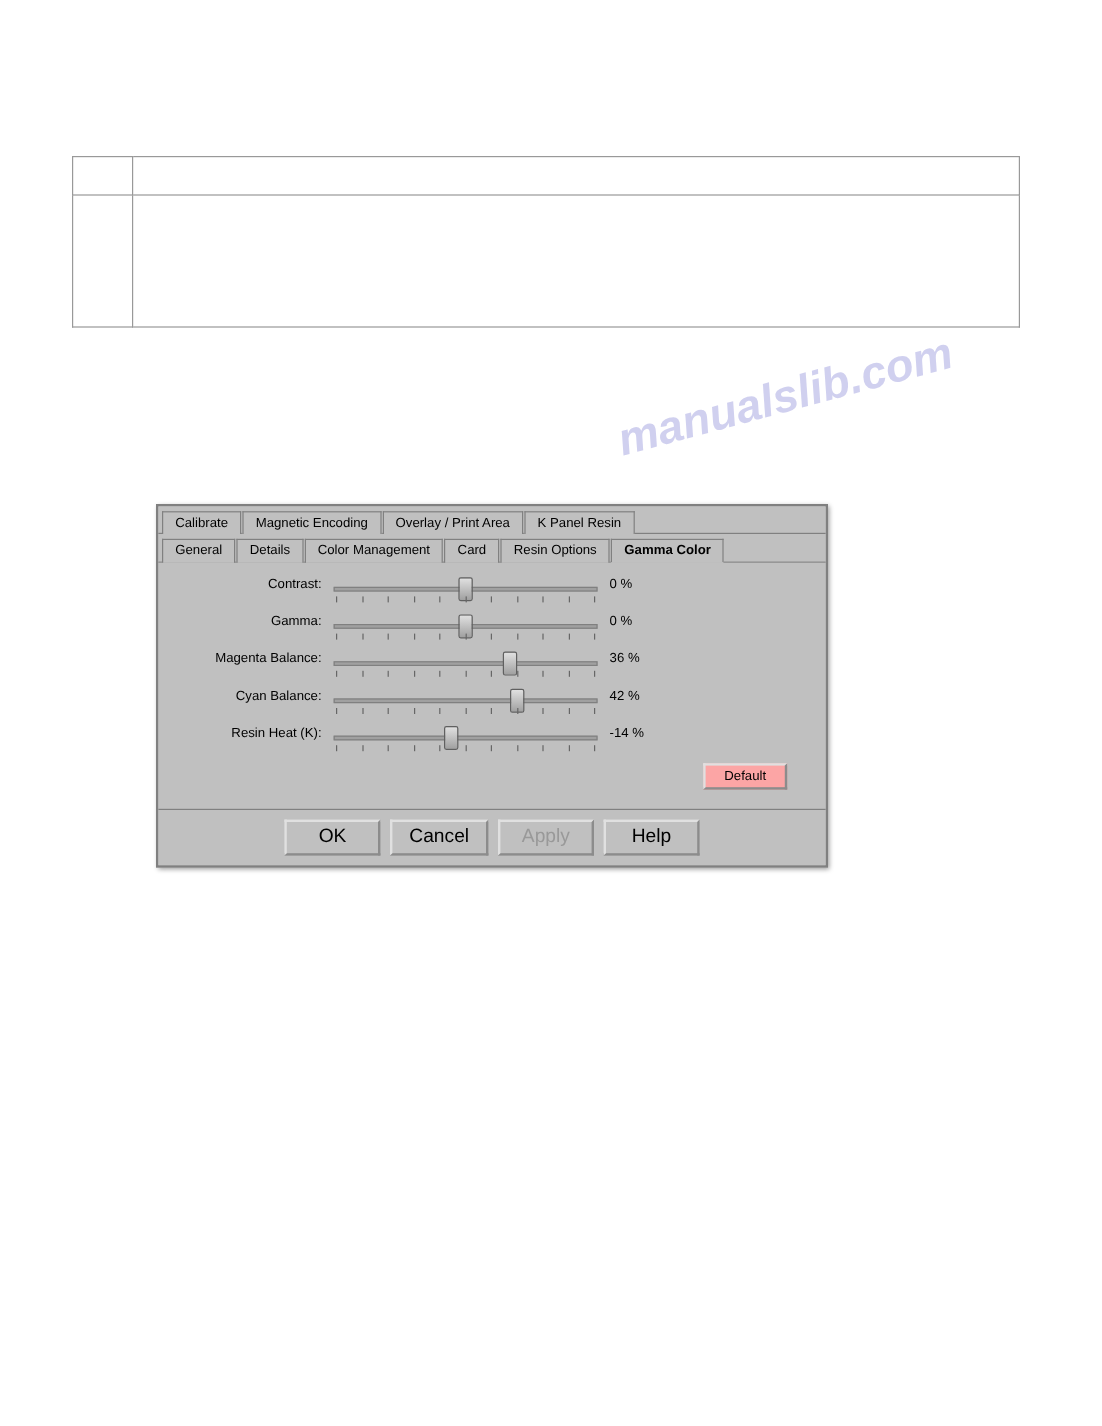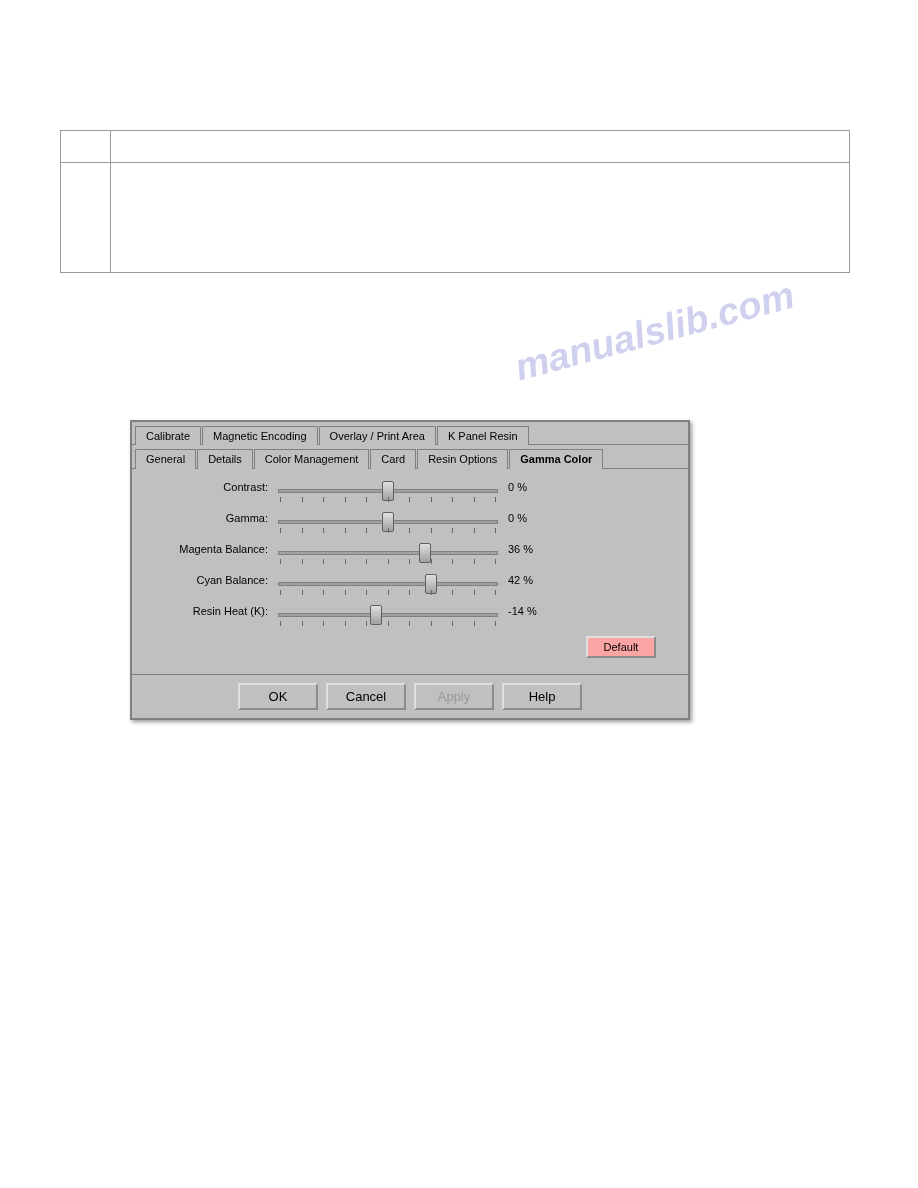--- a/index.html
+++ b/index.html
@@ -188,21 +188,21 @@
       gap: 8px;
       background: #c0c0c0;
       border-top: 1px solid #808080;
       padding: 8px 10px;
     }
     .footer-btn {
       min-width: 80px;
       padding: 4px 14px;
       background: #c0c0c0;
       border: 2px outset #e0e0e0;
-      font-size: 13px;
+      font-size: 16px;
       cursor: pointer;
     }
     .footer-btn.disabled {
       color: #999;
       cursor: default;
     }
   </style>
 </head>
 <body>
 

